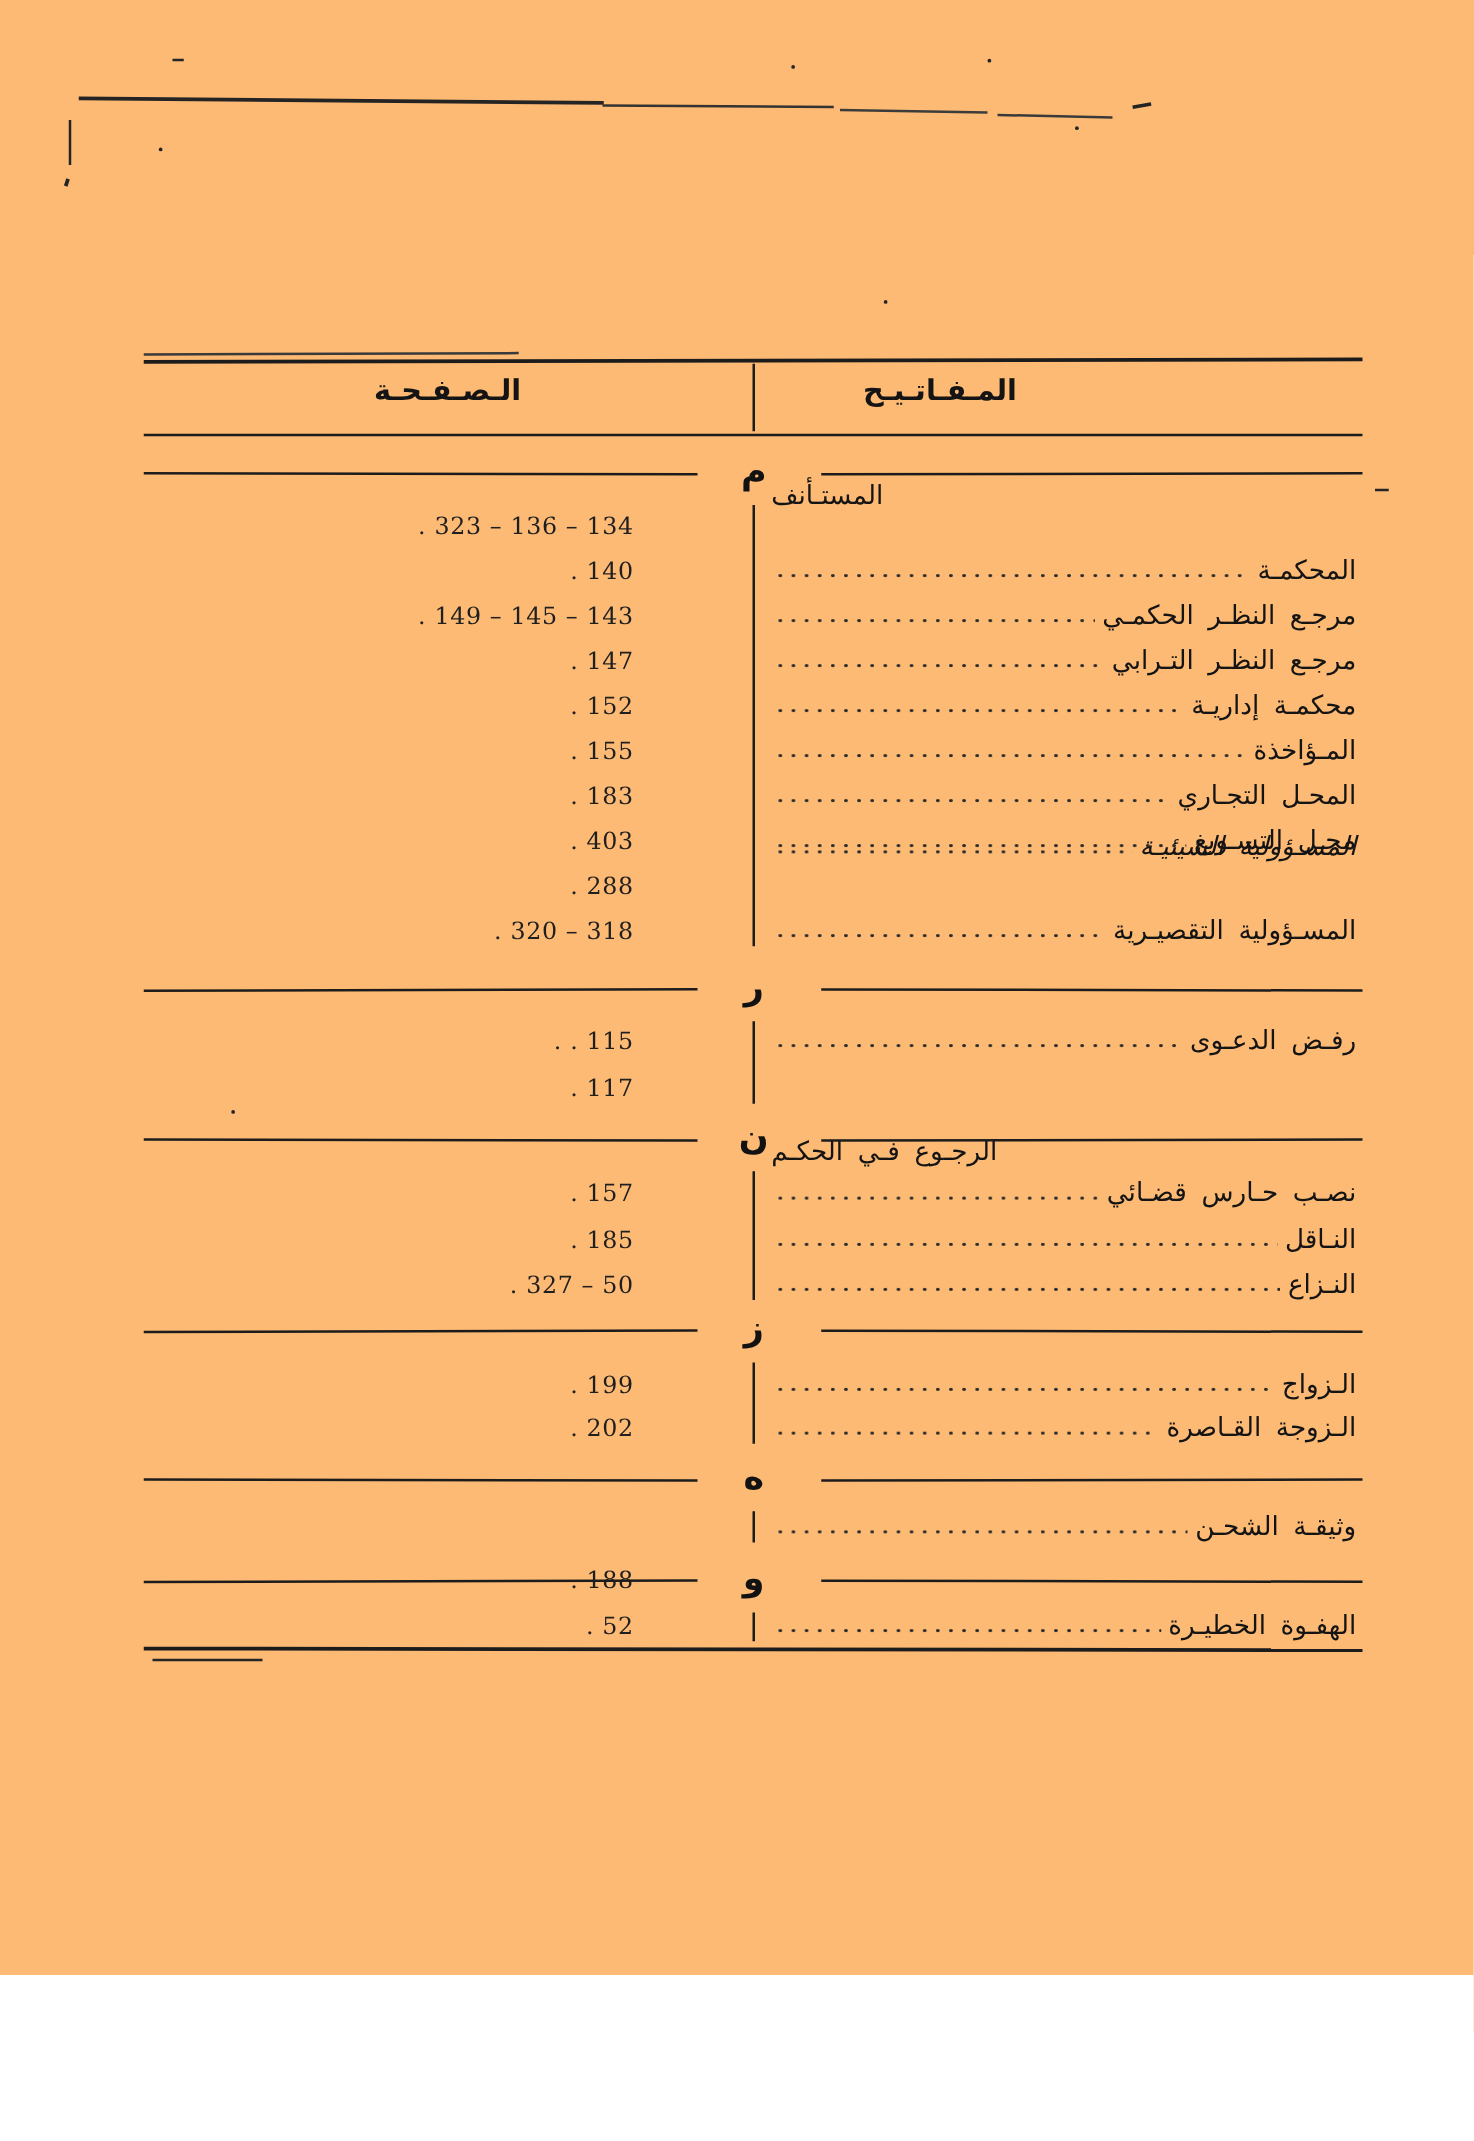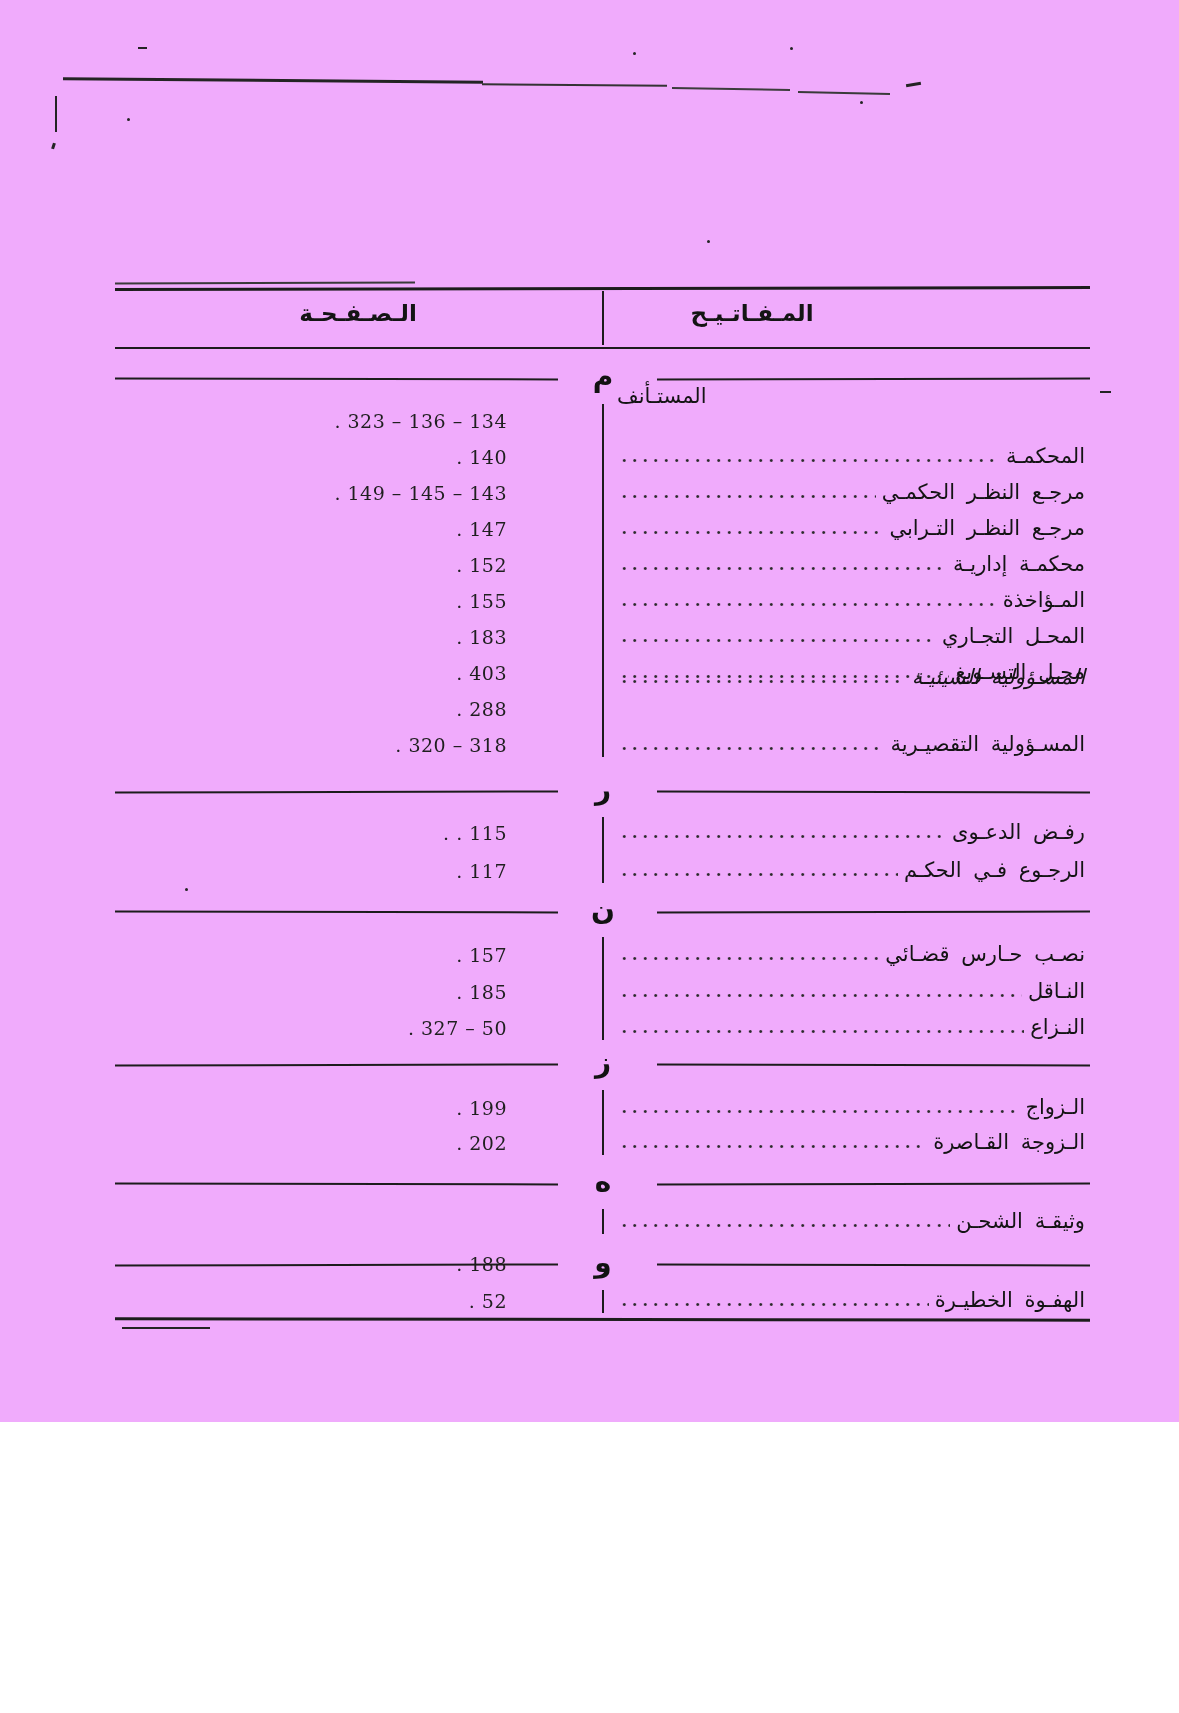--- a/index.html
+++ b/index.html
@@ -1,18 +1,18 @@
 <!DOCTYPE html>
 <html><head>
 <meta charset="utf-8">
 <style>
   html,body{margin:0;padding:0;background:#ffffff;}
   .page{
-    position:relative;width:1179px;height:1422px;overflow:hidden;
-    background:#f0abfc;color:#1c1c1c;
+    position:relative;width:1179px;height:1580px;overflow:hidden;
+    background:#fdba74;color:#1c1c1c;
     font-family:"DejaVu Sans",sans-serif;
   }
   
   .hline{position:absolute;background:#1c1c1c;height:2px;}
   .hline.heavy{height:3px;}
   .vseg{position:absolute;left:602px;width:2px;background:#1c1c1c;}
   .rule-seg{position:absolute;background:#1c1c1c;height:2px;}
   .header-label{
     position:absolute;top:296px;height:34px;line-height:34px;
     font-size:23px;font-weight:bold;text-align:center;word-spacing:4px;color:#141414;
@@ -136,21 +136,21 @@
       <div class="rule-seg" style="top: 791px; left: 115px; width: 443px; transform: rotate(-0.15deg);"></div>
       <div class="rule-seg" style="top: 791px; left: 657px; width: 433px; transform: rotate(0.12deg);"></div>
       <div class="section-letter" style="top: 768px;">ر</div>
       <div class="vseg" style="top: 817px; height: 66px;"></div>
       <div class="num" style="top: 818px;">. . 115</div>
       <div class="entry-right" style="top: 815px;">
         <span class="term">رفـض الدعـوى</span>
         <div class="leader"></div>
       </div>
       <div class="num" style="top: 856px;">. 117</div>
-      <div class="entry-right" style="top: 853px;">
+      <div class="entry-right" style="top: 904px; flex-direction: column;">
         <span class="term">الرجـوع فـي الحكـم</span>
         <div class="leader"></div>
       </div>
       <div class="rule-seg" style="top: 911px; left: 115px; width: 443px; transform: rotate(0.1deg);"></div>
       <div class="rule-seg" style="top: 911px; left: 657px; width: 433px; transform: rotate(-0.1deg);"></div>
       <div class="section-letter" style="top: 888px;">ن</div>
       <div class="vseg" style="top: 937px; height: 103px;"></div>
       <div class="num" style="top: 940px;">. 157</div>
       <div class="entry-right" style="top: 937px;">
         <span class="term">نصـب حـارس قضـائي</span>

